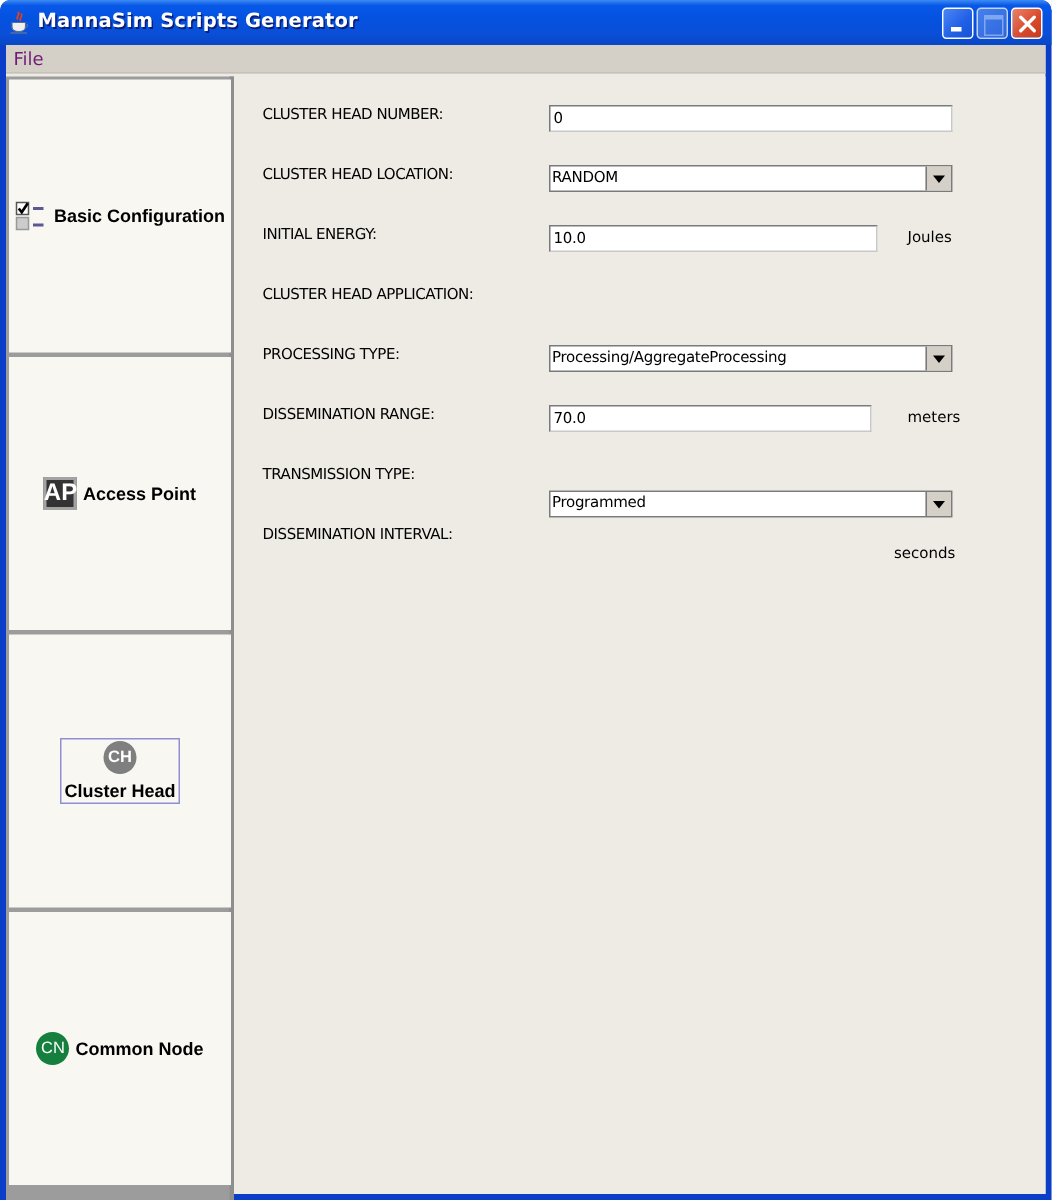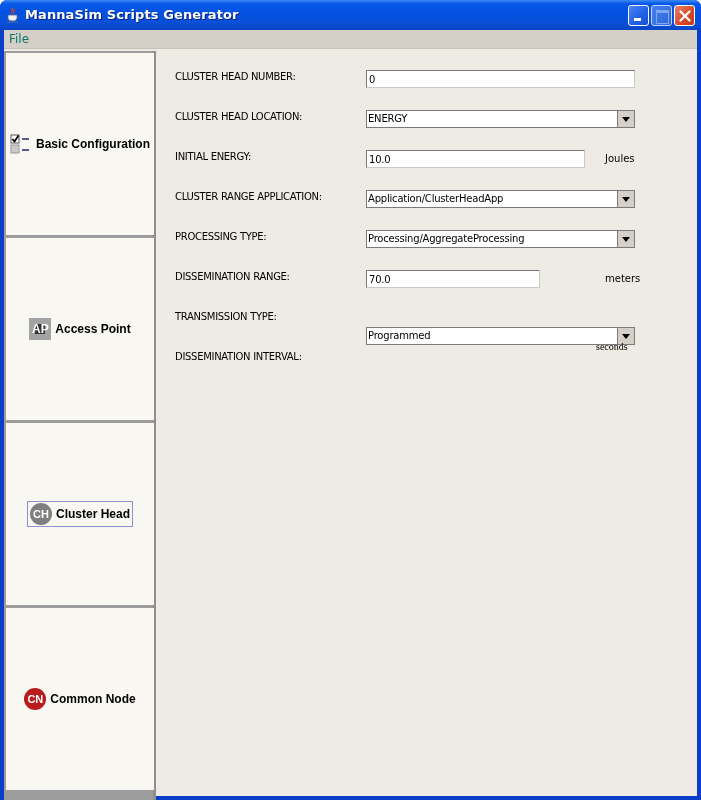--- a/index.html
+++ b/index.html
@@ -46,53 +46,53 @@
   .client {
     position: absolute; left: 4px; top: 30px; width: 693px; height: 766px;
     background: #eeebe4;
   }
   .menubar {
     position: absolute; left: 0; top: 0; width: 693px; height: 19px;
     background: #d4d0c8;
     border-bottom: 1px solid #c6c2ba;
   }
   .menu-file {
-    position: absolute; left: 5px; top: 2px; font-size: 12px; color: #0f766e;
+    position: absolute; left: 5px; top: 2px; font-size: 12px; color: #701a75;
     font-family: "DejaVu Sans", sans-serif;
   }
   .sidebar {
     position: absolute; left: 0; top: 21px; width: 152px; height: 795px;
     background: #9c9c9c;
     border-right: 3px solid #8e8e8e;
   }
   .side-item {
     position: absolute; left: 2px; width: 148px;
     background: #f8f7f2;
     display: flex; align-items: center; justify-content: center;
     cursor: pointer;
   }
   .side-inner {
     display: flex; align-items: center; gap: 4px;
     font-weight: bold; font-size: 12px; color: #000;
     padding: 2px 2px;
   }
-  .side-inner.selected { border: 1px solid #8f8fd4; padding: 1px 2px; }
+  .side-inner.selected { border: 1px solid #8f8fd4; padding: 1px 2px; flex-direction: column; }
   .ic { display: inline-block; flex: none; }
   .ic-ap {
-    width: 22px; height: 22px; background: #333; color: #fff; font-size: 12px;
+    width: 22px; height: 22px; background: #333; color: #fff; font-size: 16px;
     font-weight: bold; display: flex; align-items: center; justify-content: center;
-    border: 6px solid #a3a3a3;
+    border: 2px solid #a3a3a3;
   }
   .ic-ch {
     width: 22px; height: 22px; border-radius: 50%; background: #7f7f7f; color: #fff;
     font-size: 11px; font-weight: bold; display: flex; align-items: center; justify-content: center;
   }
   .ic-cn {
-    width: 22px; height: 22px; border-radius: 50%; background: #b91c1c; color: #fff;
-    font-size: 11px; font-weight: bold; display: flex; align-items: center; justify-content: center;
+    width: 22px; height: 22px; border-radius: 50%; background: #15803d; color: #fff;
+    font-size: 11px; font-weight: normal; display: flex; align-items: center; justify-content: center;
   }
   .main { position: absolute; left: 152px; top: 21px; width: 541px; height: 745px; background: #eeebe4; }
   .lbl {
     position: absolute; left: 19px; font-size: 10px; color: #000;
     font-family: "DejaVu Sans", sans-serif; letter-spacing: -0.3px;
   }
   .field {
     position: absolute; left: 210px; height: 18px;
     background: #fff; border: 1px solid #7a7a7a; border-right-color: #c8c8c8; border-bottom-color: #c8c8c8;
     font-size: 10px; font-family: "DejaVu Sans", sans-serif; padding: 2px 2px; color: #000;
@@ -178,47 +178,43 @@
       </div>
     </div>
 
     <div class="main">
 
       <span class="lbl" style="top:20px;">CLUSTER HEAD NUMBER:</span>
       <input class="field" style="top: 19px; width: 269px;" value="0">
 
       <span class="lbl" style="top:60px;">CLUSTER HEAD LOCATION:</span>
       <div class="combo" style="top:59px;">
-        <span class="combo-val">ENERGY</span>
+        <span class="combo-val">RANDOM</span>
         <span class="combo-btn"></span>
       </div>
 
       <span class="lbl" style="top:100px;">INITIAL ENERGY:</span>
       <input class="field" style="top: 99px; width: 219px;" value="10.0">
       <span class="unit" style="left:449px;top:102px;">Joules</span>
 
-      <span class="lbl" style="top:140px;">CLUSTER RANGE APPLICATION:</span>
-      <div class="combo" style="top:139px;">
-        <span class="combo-val">Application/ClusterHeadApp</span>
-        <span class="combo-btn"></span>
-      </div>
+      <span class="lbl" style="top:140px;">CLUSTER HEAD APPLICATION:</span>
 
       <span class="lbl" style="top:180px;">PROCESSING TYPE:</span>
       <div class="combo" style="top:179px;">
         <span class="combo-val">Processing/AggregateProcessing</span>
         <span class="combo-btn"></span>
       </div>
 
       <span class="lbl" style="top:220px;">DISSEMINATION RANGE:</span>
-      <input class="field" style="top: 219px; width: 174px;" value="70.0">
+      <input class="field" style="top: 219px; width: 215px;" value="70.0">
       <span class="unit" style="left:449px;top:222px;">meters</span>
 
       <span class="lbl" style="top:260px;">TRANSMISSION TYPE:</span>
       <div class="combo" style="top:276px;">
         <span class="combo-val">Programmed</span>
         <span class="combo-btn"></span>
       </div>
 
       <span class="lbl" style="top:300px;">DISSEMINATION INTERVAL:</span>
-      <span class="unit" style="left:440px;top:290px;font-family:Liberation Serif, serif;">seconds</span>
+      <span class="unit" style="left:440px;top:313px;">seconds</span>
     </div>
   </div>
 </div>
 
 </body></html>

